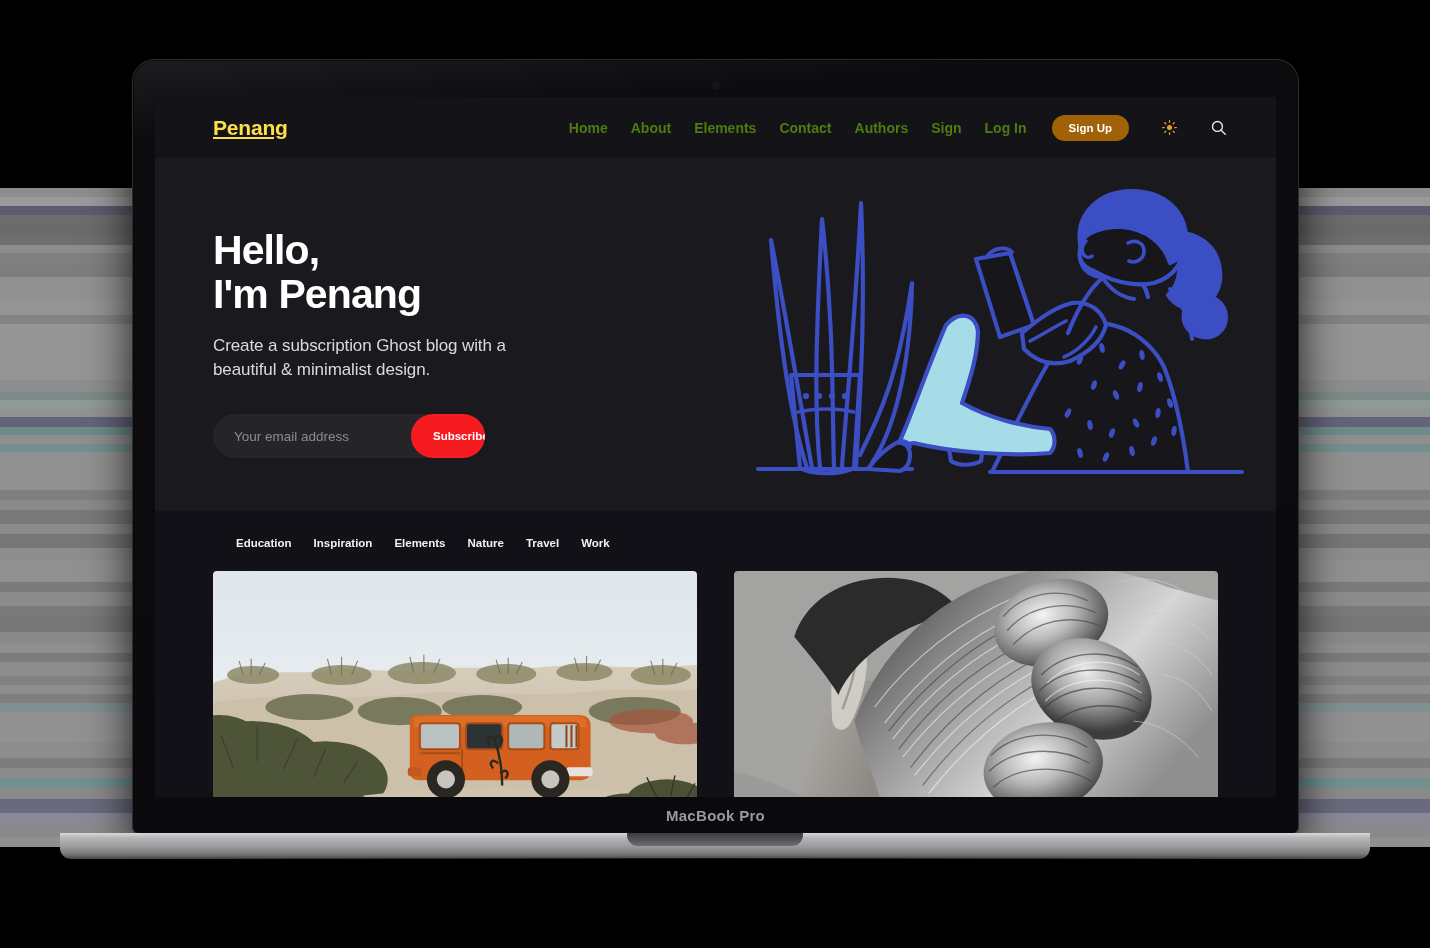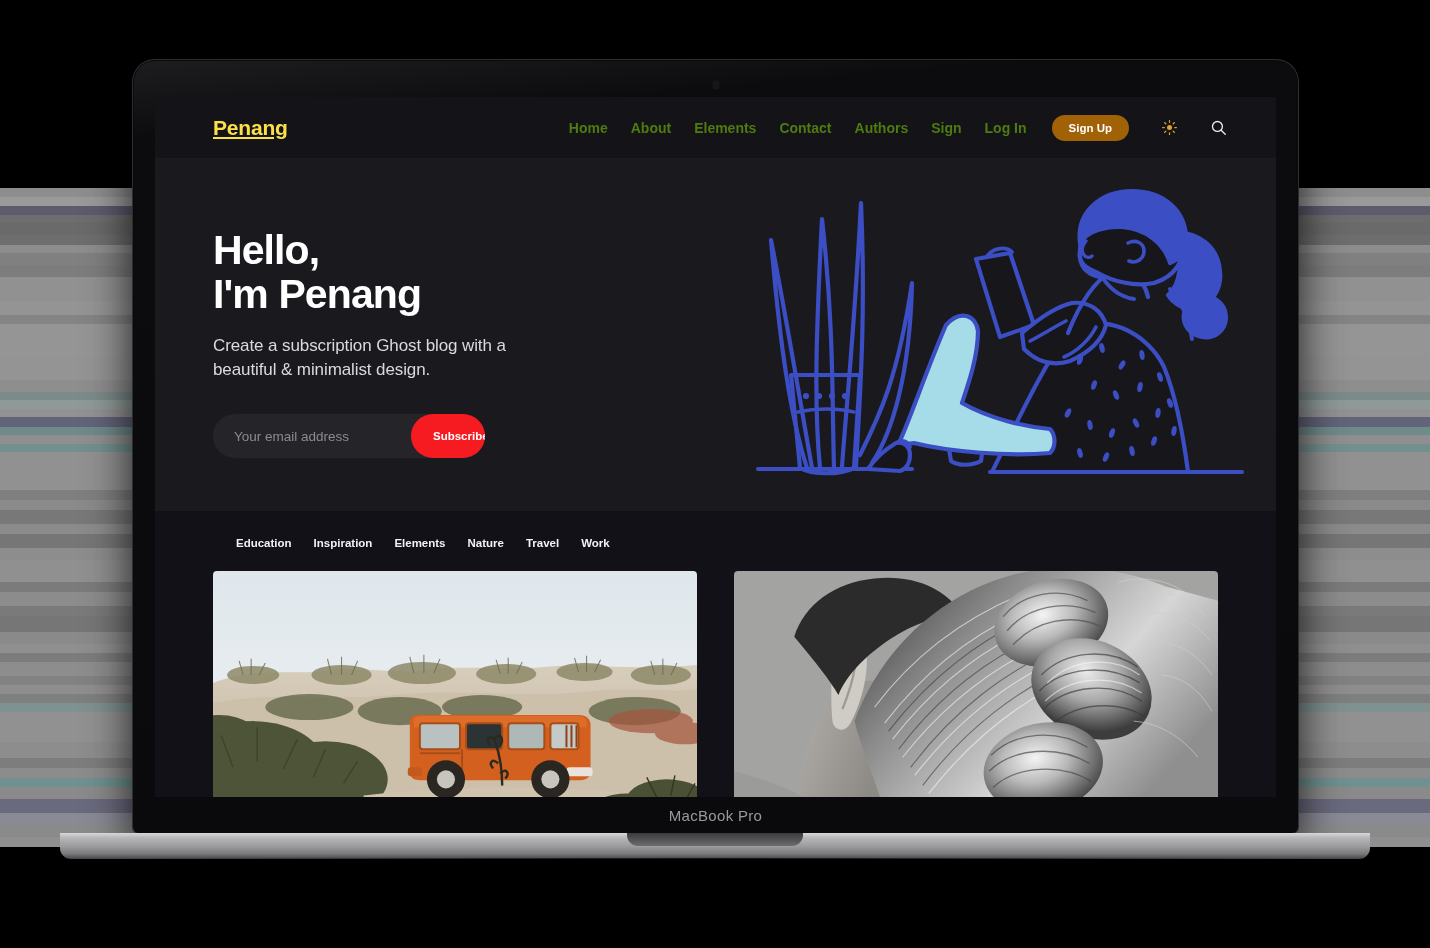--- a/index.html
+++ b/index.html
@@ -37,20 +37,21 @@
   #camera {
     position:absolute; left:50%; top:21px; transform:translateX(-50%);
     width:6px; height:8px; border-radius:2px;
     background:#15151c; box-shadow:0 0 2px #22222c;
     z-index:3;
   }
   #chin {
     position:absolute; left:0; bottom:0; width:100%; height:36px;
     display:flex; align-items:center; justify-content:center;
     z-index:3;
+    font-weight:bold;
   }
   #chin-label {
     color:#9a9a9e; font-size:15px; letter-spacing:.3px;
     font-family:"Liberation Sans", sans-serif;
   }
   #screen {
     position:absolute;
     left:22px; top:37px;
     width:1121px; height:700px;
     overflow:hidden;

